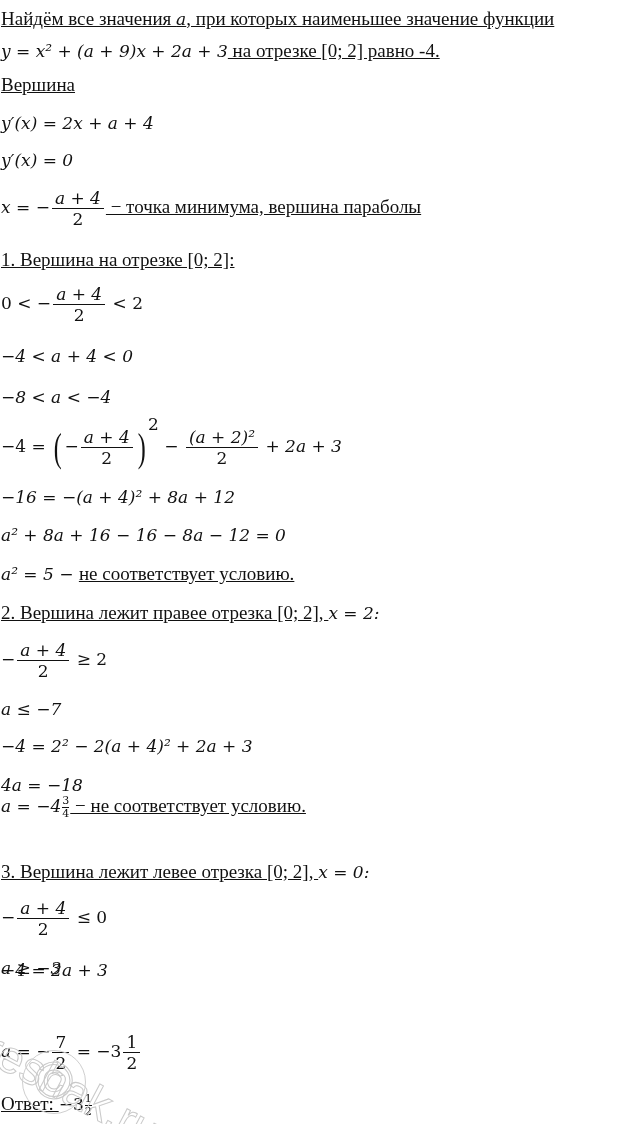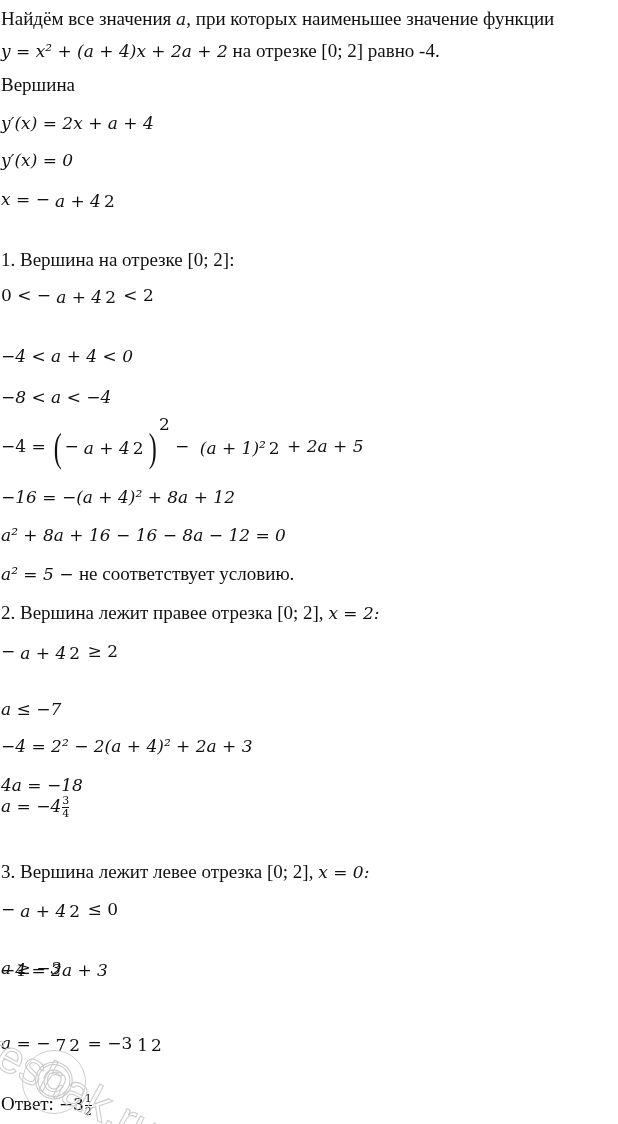--- a/index.html
+++ b/index.html
@@ -3,24 +3,24 @@
 <meta charset="utf-8">
 <style>
   html, body { margin: 0; padding: 0; background: #ffffff; }
   body {
     width: 618px; height: 1124px; position: relative; overflow: hidden;
     font-family: "Liberation Serif", "DejaVu Serif", serif;
     color: #111;
     font-size: 19px;
   }
   .line { position: absolute; left: 1px; white-space: nowrap; line-height: 22px; }
-  .txt { font-family: "Liberation Serif", serif; }
+  .txt { font-family: "Liberation Serif", serif; text-decoration: underline; }
   .m { font-family: "DejaVu Serif", serif; font-size: 17px; }
   .i { font-style: italic; }
-  .frac { display: inline-flex; flex-direction: row; align-items: center; vertical-align: middle; margin: 0 2px; }
+  .frac { display: inline-flex; flex-direction: column; align-items: center; vertical-align: middle; margin: 0 2px; }
   .frac .num { padding: 0 3px; line-height: 20px; }
   .frac .den { line-height: 20px; }
   .frac .bar { align-self: stretch; border-top: 1.3px solid #111; }
   .sfrac { display: inline-flex; flex-direction: column; align-items: center; vertical-align: middle; font-size: 11px; margin: 0 1px; }
   .sfrac .num, .sfrac .den { line-height: 12px; }
   .sfrac .bar { align-self: stretch; border-top: 1px solid #111; }
   sup { font-size: 12px; vertical-align: 8px; line-height: 0; }
   .paren { font-size: 40px; font-weight: 200; vertical-align: middle; display: inline-block; transform: scaleX(0.6); line-height: 40px; }
   .watermark {
     position: absolute; left: 0; top: 990px; width: 180px; height: 140px;
@@ -39,57 +39,57 @@
     color: transparent; -webkit-text-stroke: 1px #c9c9c9;
   }
 </style>
 </head>
 <body>
 
 <div class="line txt" style="top:8px">
   <span>Найдём все значения </span><span class="m i">a</span><span>, при которых наименьшее значение функции</span>
 </div>
 <div class="line" style="top:40px">
-  <span class="m i">y = x² + (a + 4)x + 2a + 2</span><span class="txt"> на отрезке [0; 2] равно -4.</span>
+  <span class="m i">y = x² + (a + 9)x + 2a + 3</span><span class="txt"> на отрезке [0; 2] равно -4.</span>
 </div>
 
 <div class="line txt" style="top:74px">Вершина</div>
 
 <div class="line m i" style="top:112px">y′(x) = 2x + a + 4</div>
 <div class="line m i" style="top:149px">y′(x) = 0</div>
 
 <div class="line" style="top:188px">
   <span class="m i">x = −</span><span class="frac m">
       <span class="num i">a + 4</span>
       <span class="bar"></span>
       <span class="den">2</span>
-    </span>
+    </span><span class="txt"> − точка минимума, вершина параболы</span>
 </div>
 
 <div class="line txt" style="top:249px">1. Вершина на отрезке [0; 2]:</div>
 <div class="line" style="top:284px">
   <span class="m">0 &lt; −</span><span class="frac m">
       <span class="num i">a + 4</span>
       <span class="bar"></span>
       <span class="den">2</span>
     </span><span class="m"> &lt; 2</span>
 </div>
 <div class="line m i" style="top:345px">−4 &lt; a + 4 &lt; 0</div>
 <div class="line m i" style="top:386px">−8 &lt; a &lt; −4</div>
 
 <div class="line" style="top:424px">
   <span class="m">−4 = </span><span class="paren">(</span><span class="m">−</span><span class="frac m">
       <span class="num i">a + 4</span>
       <span class="bar"></span>
       <span class="den">2</span>
     </span><span class="paren">)</span><sup class="m" style="vertical-align:22px">2</sup><span class="m"> − </span><span class="frac m">
-      <span class="num i">(a + 1)²</span>
+      <span class="num i">(a + 2)²</span>
       <span class="bar"></span>
       <span class="den">2</span>
-    </span><span class="m i"> + 2a + 5</span>
+    </span><span class="m i"> + 2a + 3</span>
 </div>
 <div class="line m i" style="top:486px">−16 = −(a + 4)² + 8a + 12</div>
 <div class="line m i" style="top:524px">a² + 8a + 16 − 16 − 8a − 12 = 0</div>
 <div class="line" style="top:563px">
   <span class="m i">a² = 5 − </span><span class="txt">не соответствует условию.</span>
 </div>
 
 <div class="line" style="top:602px">
   <span class="txt">2. Вершина лежит правее отрезка [0; 2], </span><span class="m i">x = 2:</span>
 </div>
@@ -101,21 +101,21 @@
     </span><span class="m"> ≥ 2</span>
 </div>
 <div class="line m i" style="top:698px">a ≤ −7</div>
 <div class="line m i" style="top:735px">−4 = 2² − 2(a + 4)² + 2a + 3</div>
 <div class="line m i" style="top:774px">4a = −18</div>
 <div class="line" style="top:795px">
   <span class="m i">a = −4</span><span class="sfrac m">
       <span class="num">3</span>
       <span class="bar"></span>
       <span class="den">4</span>
-    </span>
+    </span><span class="txt"> −  не соответствует условию.</span>
 </div>
 
 <div class="line" style="top:861px">
   <span class="txt">3. Вершина лежит левее отрезка [0; 2], </span><span class="m i">x = 0:</span>
 </div>
 <div class="line" style="top:898px">
   <span class="m">−</span><span class="frac m">
       <span class="num i">a + 4</span>
       <span class="bar"></span>
       <span class="den">2</span>

